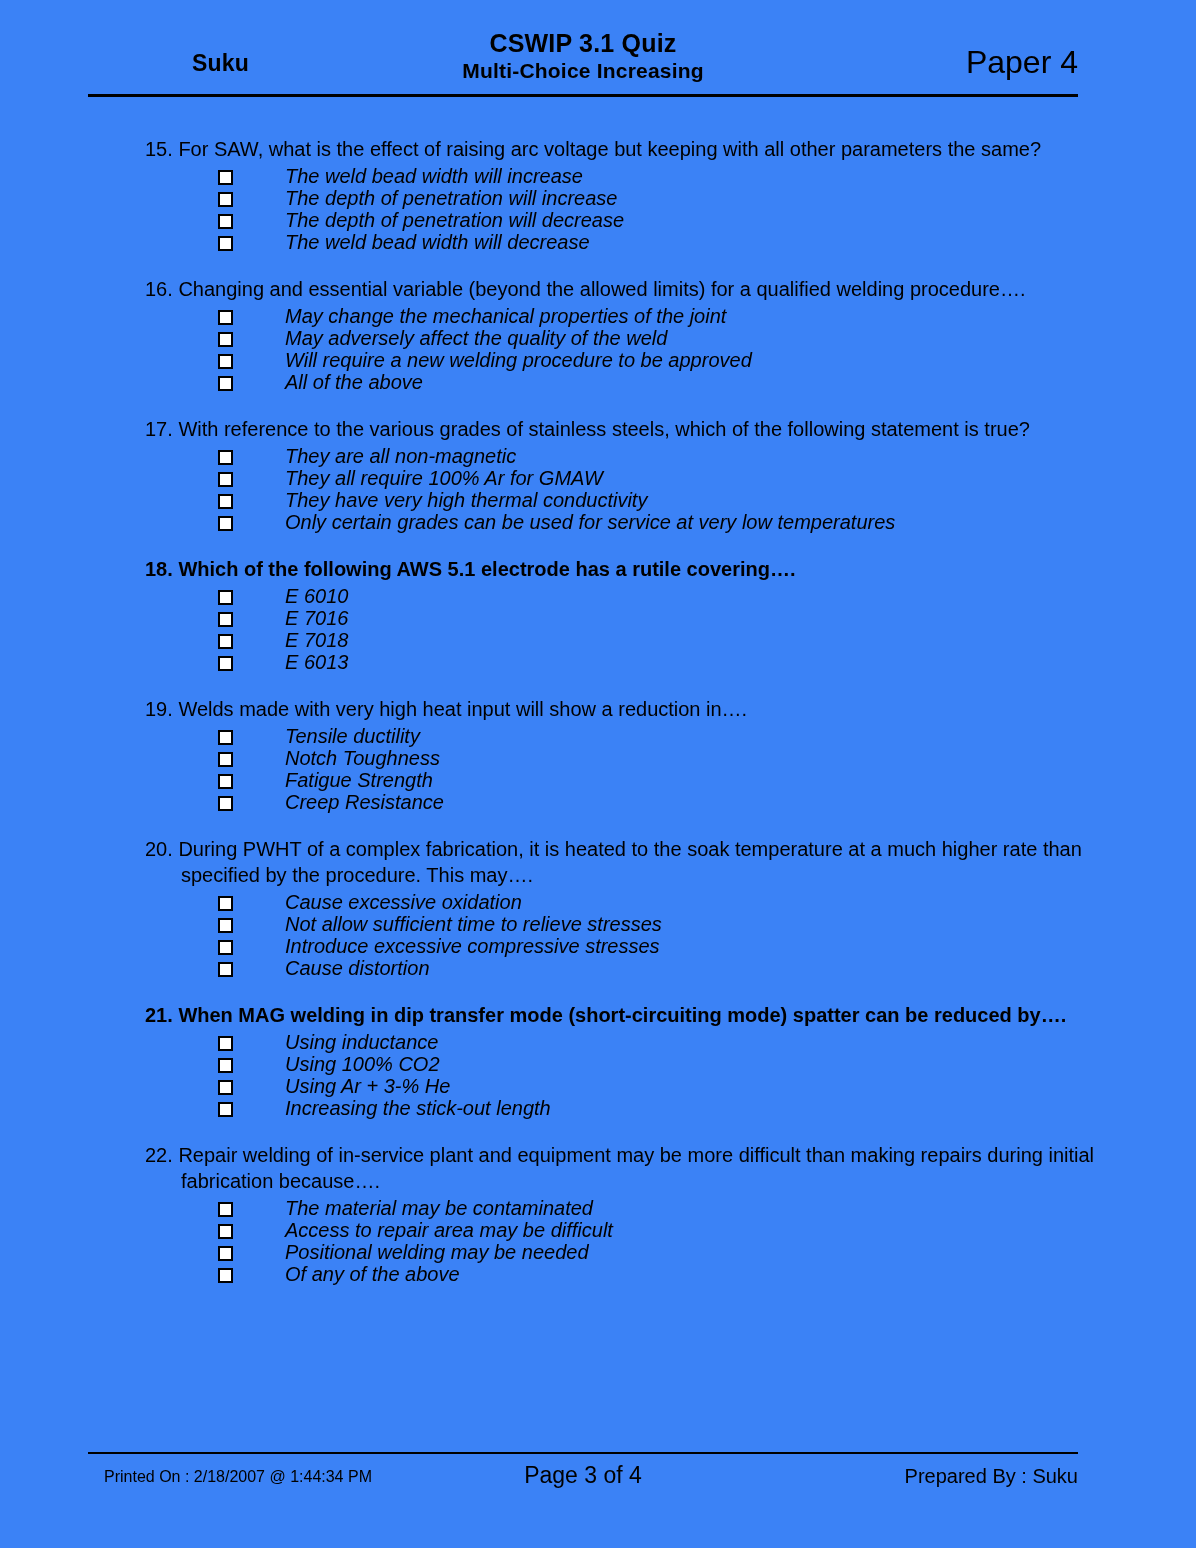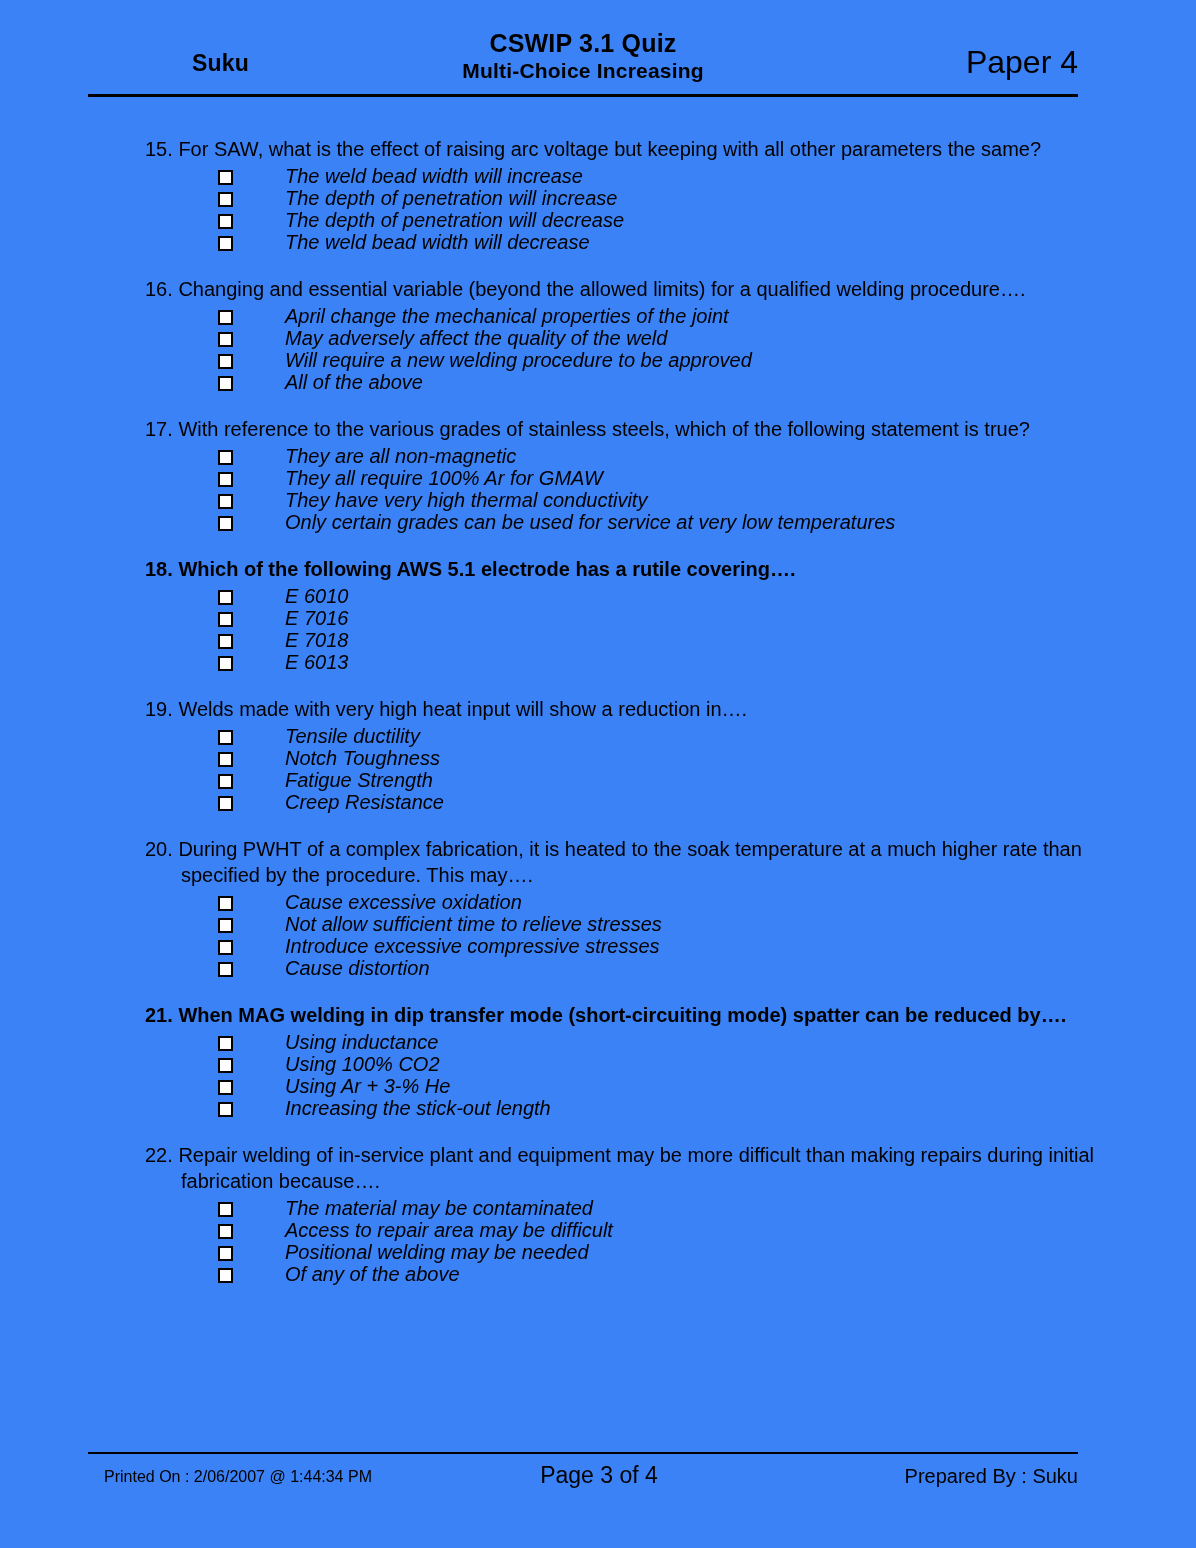--- a/index.html
+++ b/index.html
@@ -156,21 +156,21 @@
   }
   .ftr-left {
     position: absolute;
     left: 16px;
     top: 6px;
     font-size: 16px;
     white-space: nowrap;
   }
   .ftr-center {
     position: absolute;
-    left: 16px;
+    left: 0;
     top: 0;
     width: 990px;
     text-align: center;
     font-size: 23px;
     white-space: nowrap;
   }
   .ftr-right {
     position: absolute;
     right: 0px;
     top: 3px;
@@ -215,21 +215,21 @@
             <span class="opt-label">The weld bead width will decrease</span>
           </div>
         </div>
       </div>
       <div class="q-gap"></div>
       <div class="question-block">
         <div class="q-stem"><span class="q-num">16.</span> <span>Changing and essential variable (beyond the allowed limits) for a qualified welding procedure….</span></div>
         <div class="options">
           <div class="option-row">
             <span class="checkbox"></span>
-            <span class="opt-label">April change the mechanical properties of the joint</span>
+            <span class="opt-label">May change the mechanical properties of the joint</span>
           </div>
           <div class="option-row">
             <span class="checkbox"></span>
             <span class="opt-label">May adversely affect the quality of the weld</span>
           </div>
           <div class="option-row">
             <span class="checkbox"></span>
             <span class="opt-label">Will require a new welding procedure to be approved</span>
           </div>
           <div class="option-row">
@@ -368,18 +368,18 @@
             <span class="checkbox"></span>
             <span class="opt-label">Of any of the above</span>
           </div>
         </div>
       </div>
       <div class="q-gap"></div>
     </div>
 
   <div class="footer-rule"></div>
   <div class="footer">
-    <div class="ftr-left">Printed On : 2/06/2007 @ 1:44:34 PM</div>
+    <div class="ftr-left">Printed On : 2/18/2007 @ 1:44:34 PM</div>
     <div class="ftr-center">Page 3 of 4</div>
     <div class="ftr-right">Prepared By : Suku</div>
   </div>
 
 </div>
 
 </body></html>

